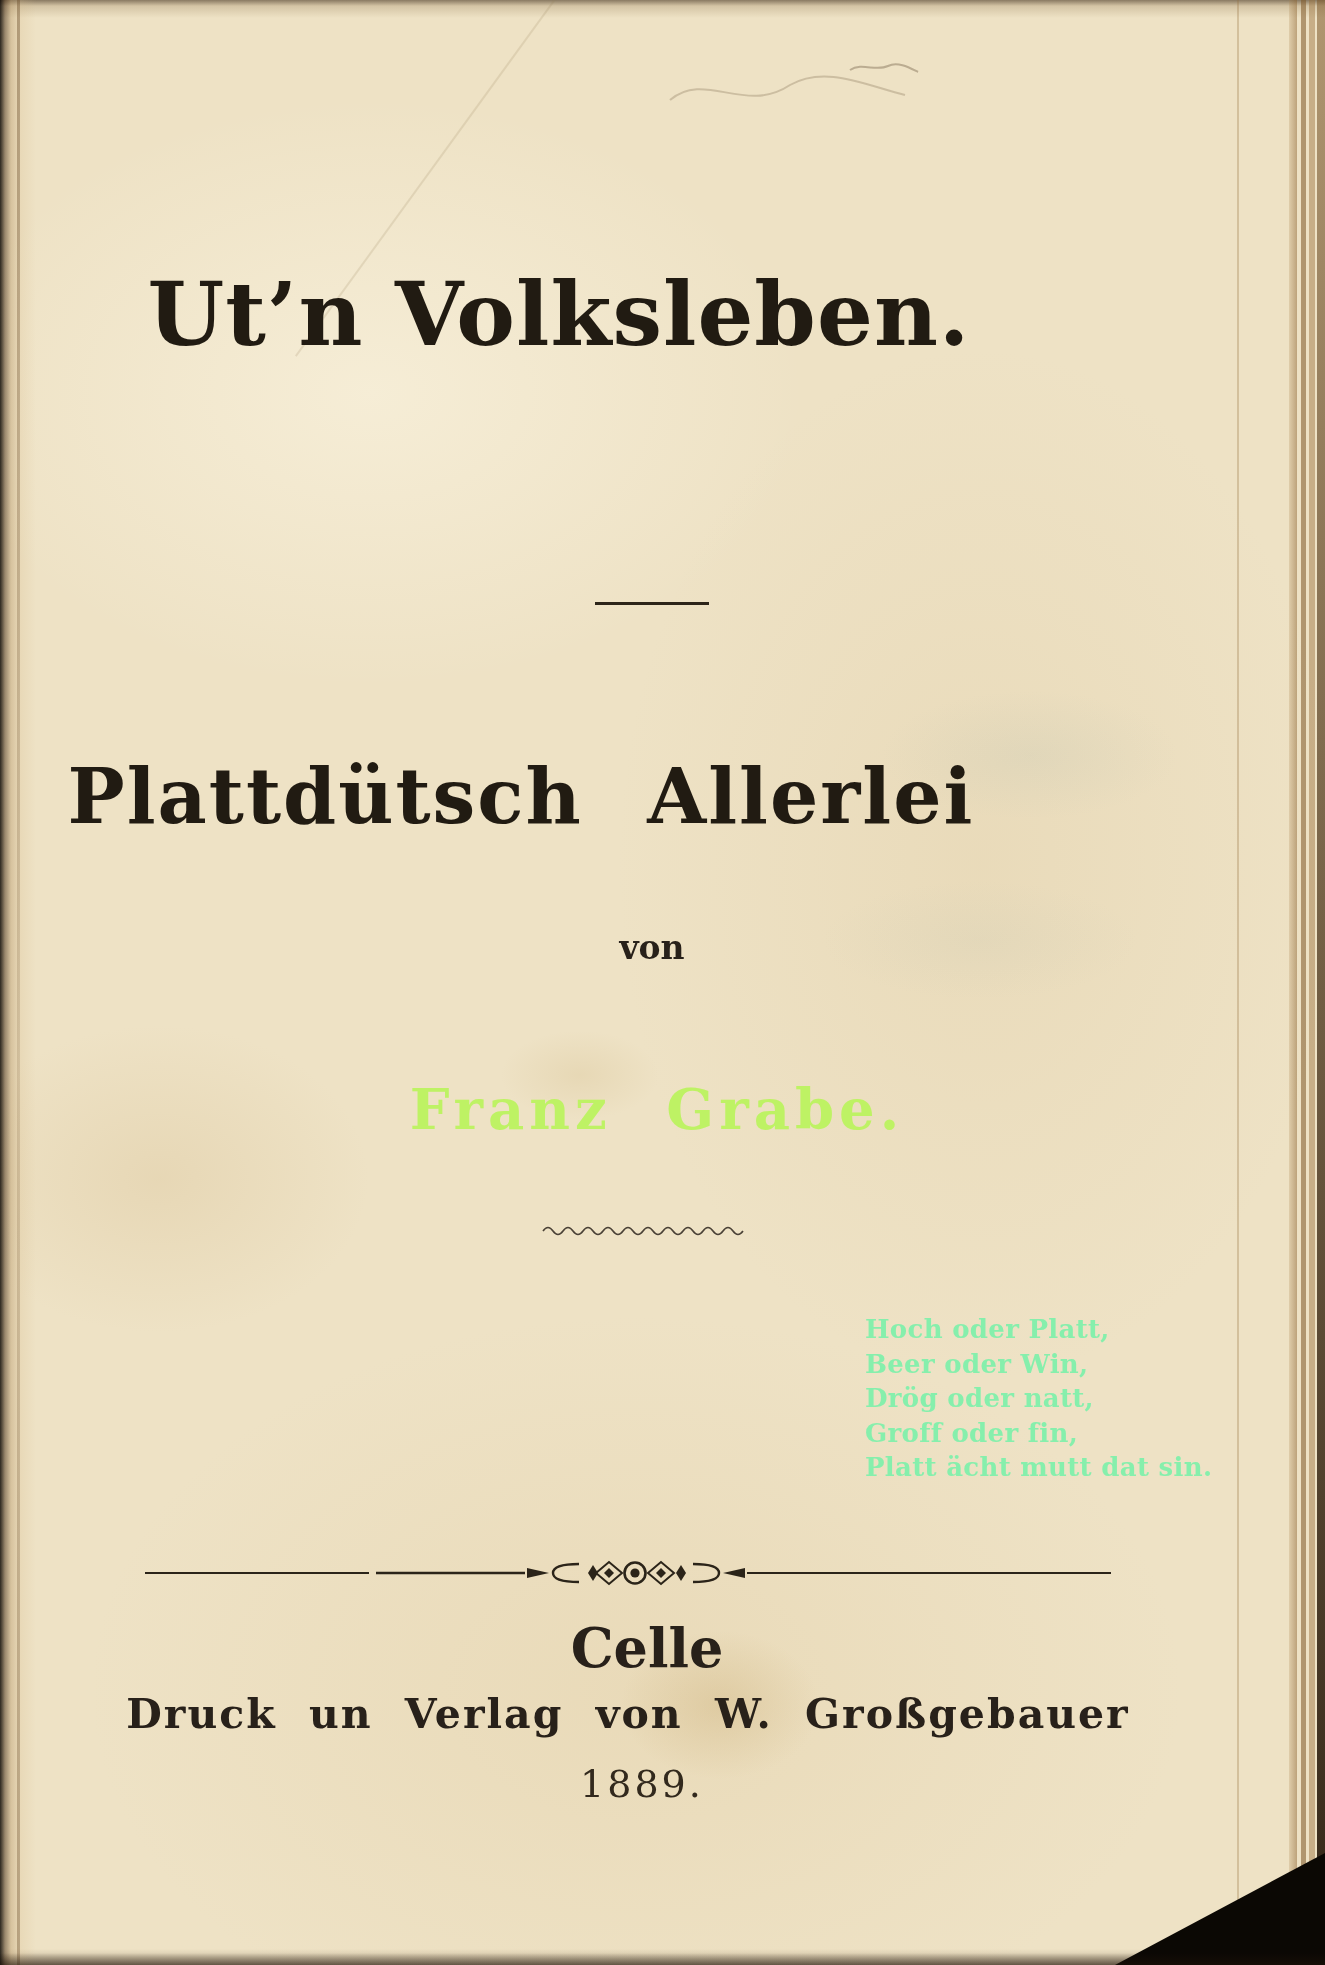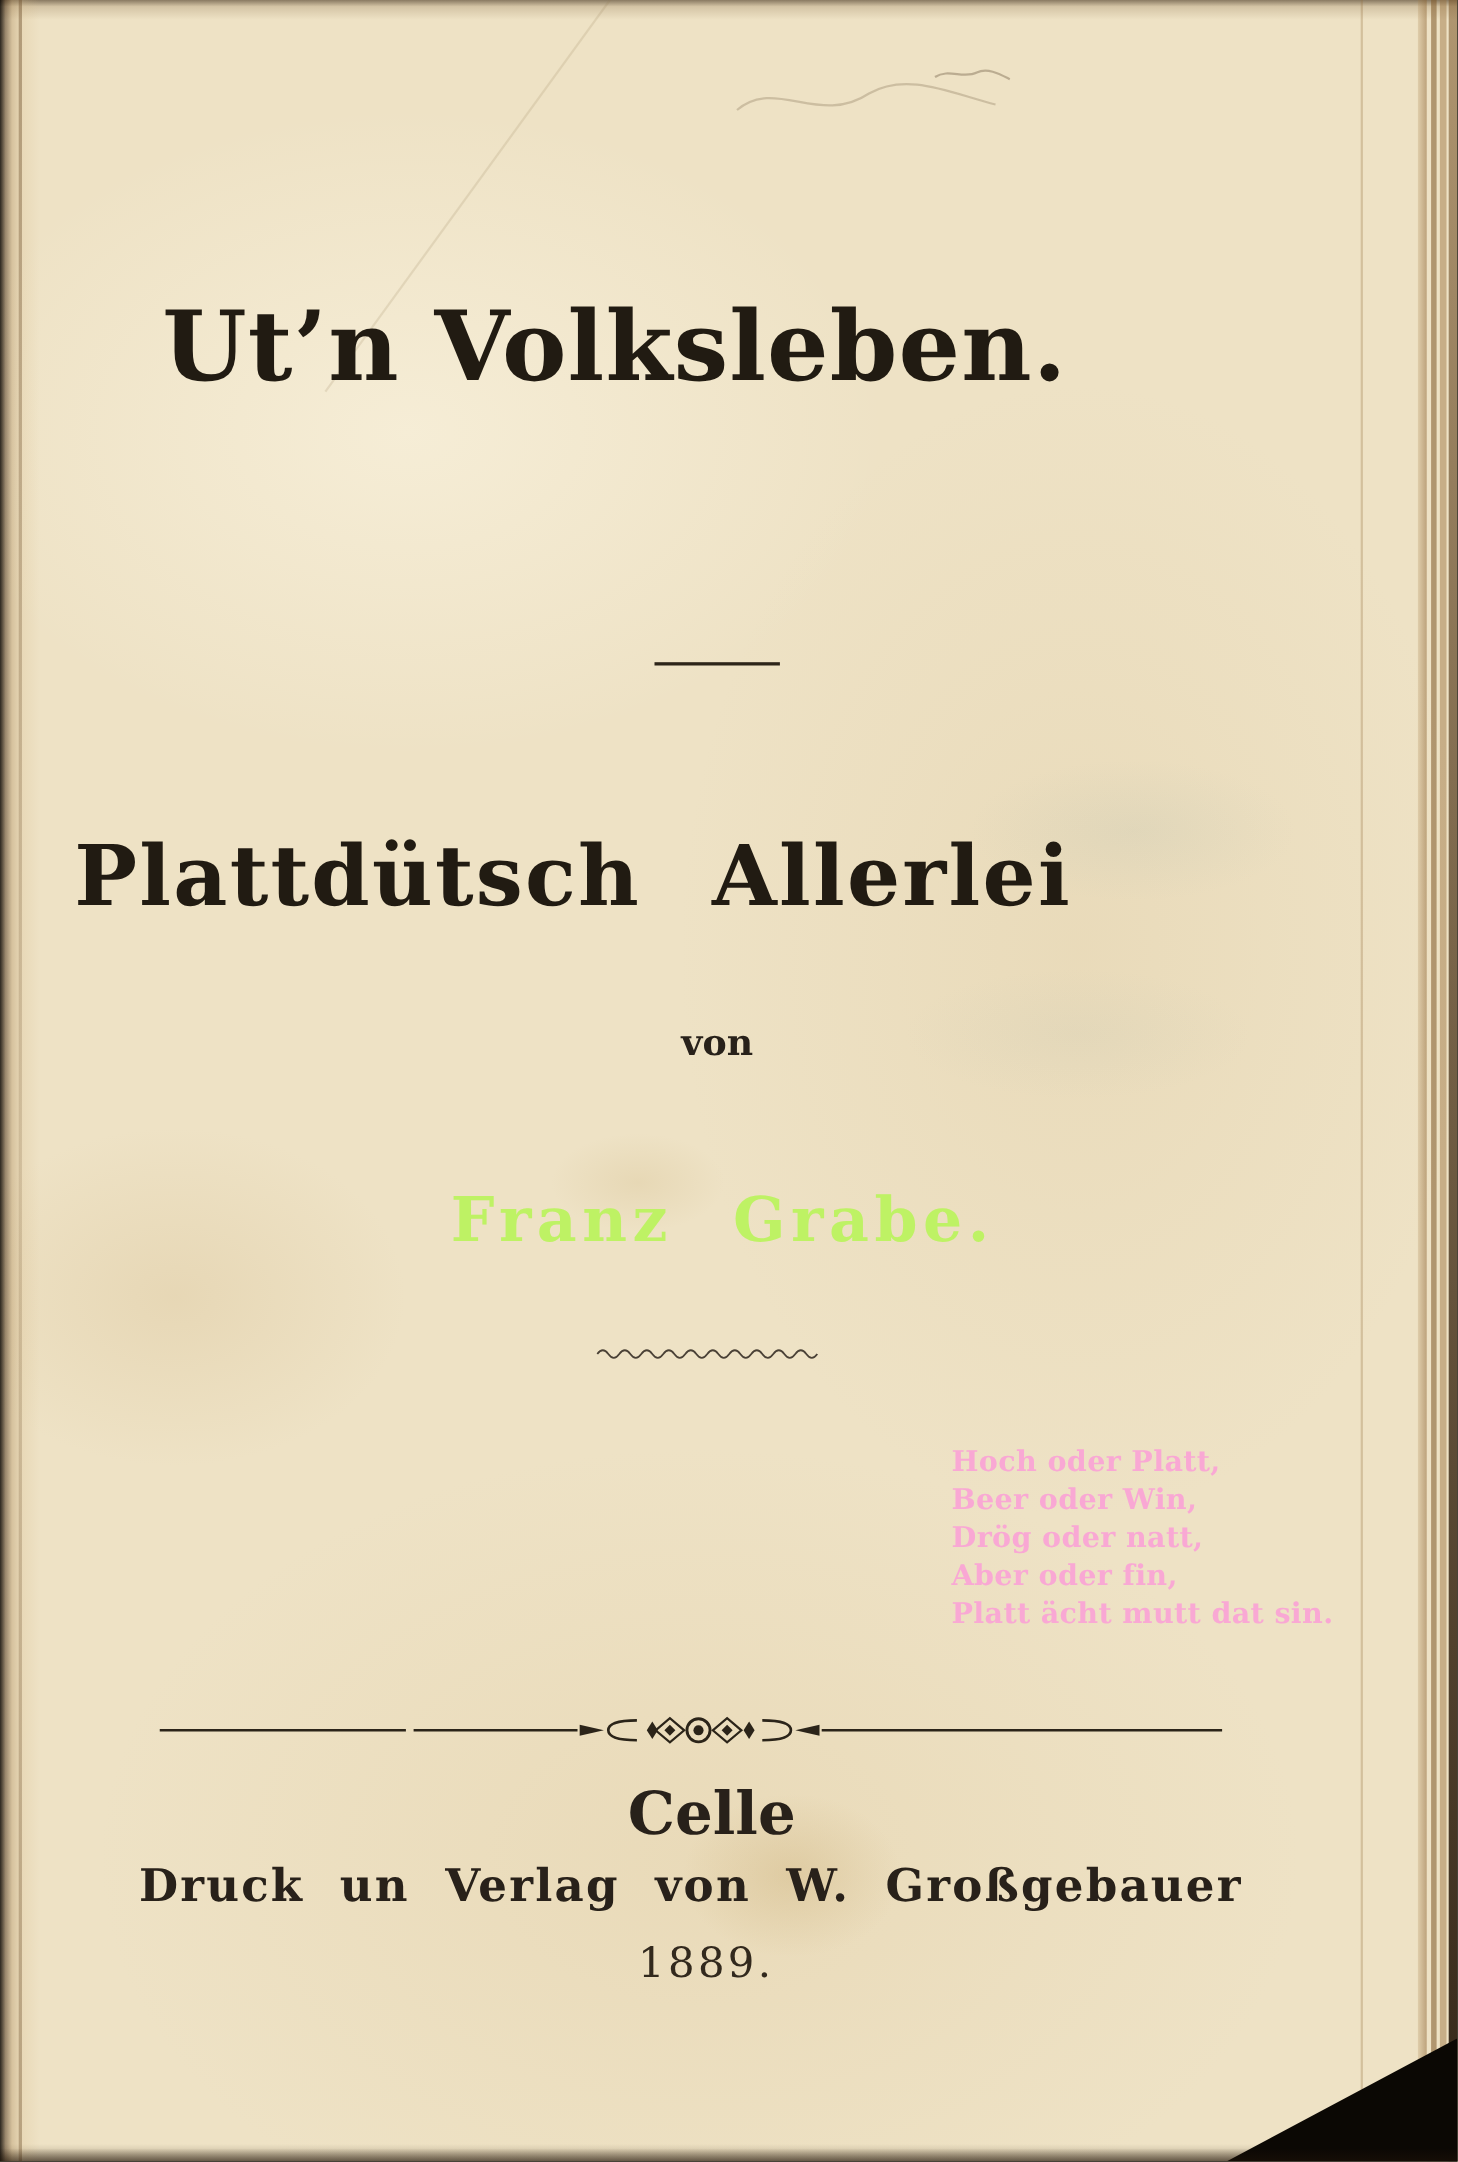--- a/index.html
+++ b/index.html
@@ -68,21 +68,21 @@
     transform:translateX(-116px);
   }
   .byline { top:928px; font-size:33px; transform:translateX(15px); }
   .author {
     top:1076px; font-size:56px; letter-spacing:5px; word-spacing:30px; color:#bef264;
     transform:translateX(20px);
   }
   .wavy-rule { position:absolute; left:523px; top:1224px; }
   .motto {
     position:absolute; left:848px; top:1312px; text-align:left;
-    font-size:26px; line-height:34.5px; font-weight:bold; letter-spacing:0.3px; color:#f9a8d4;
+    font-size:26px; line-height:34.5px; font-weight:bold; letter-spacing:0.3px; color:#86efac;
   }
   .motto div { white-space:nowrap; }
   .ornament-rule { position:absolute; left:128px; top:1560px; }
   .place { top:1616px; font-size:54px; transform:translateX(10px); }
   .publisher { top:1690px; font-size:41px; letter-spacing:2px; word-spacing:16px; transform:translateX(-9px); }
   .year { top:1762px; font-size:38px; font-weight:normal; letter-spacing:3px; color:#32291d; transform:translateX(5px); }
 
   .pencil-marks { position:absolute; left:650px; top:30px; }
 </style>
 </head>
@@ -117,21 +117,21 @@
     <div class="line author fraktur">Franz Grabe.</div>
 
     <svg class="wavy-rule" width="206" height="14">
       <path d="M3,7 q5,-7 10,0 t10,0 t10,0 t10,0 t10,0 t10,0 t10,0 t10,0 t10,0 t10,0 t10,0 t10,0 t10,0 t10,0 t10,0 t10,0 t10,0 t10,0 t10,0 t10,0" fill="none" stroke="#4a4136" stroke-width="1.6"></path>
     </svg>
 
     <div class="motto">
       <div>Hoch oder Platt,</div>
       <div>Beer oder Win,</div>
       <div>Drög oder natt,</div>
-      <div>Aber oder fin,</div>
+      <div>Groff oder fin,</div>
       <div>Platt ächt mutt dat sin.</div>
     </div>
 
     <svg class="ornament-rule" width="968" height="26">
       <g stroke="#2b2419" fill="#2b2419">
 
         <line x1="0" y1="13" x2="224" y2="13" stroke-width="2.2"></line>
         <line x1="231" y1="13" x2="380" y2="13" stroke-width="2.4"></line>
 
         <polygon points="382,8 404,13 382,18" stroke="none"></polygon>

